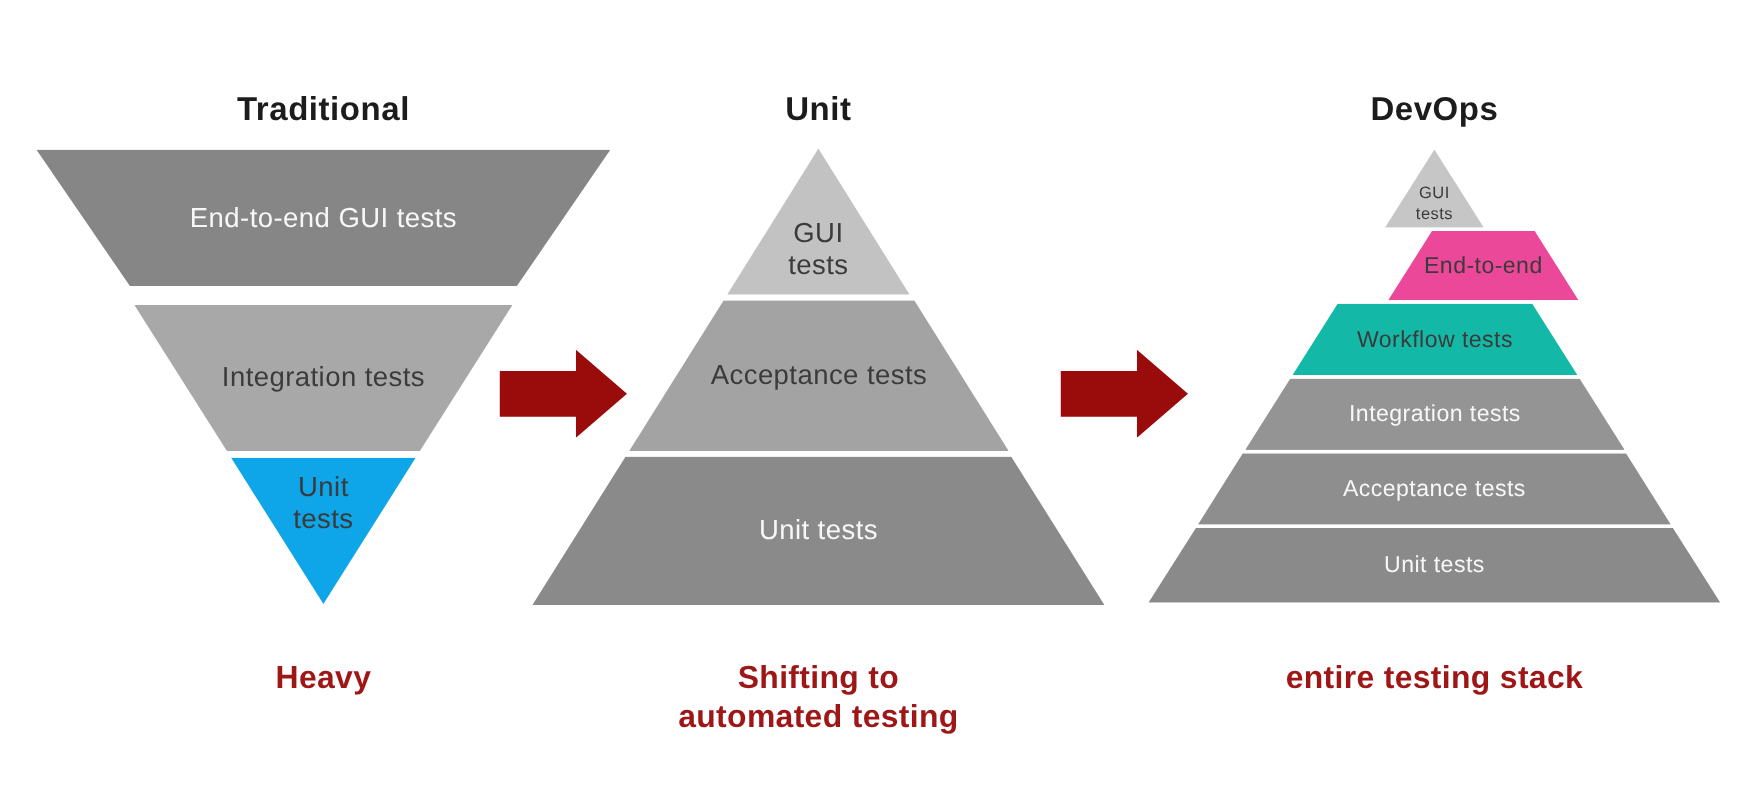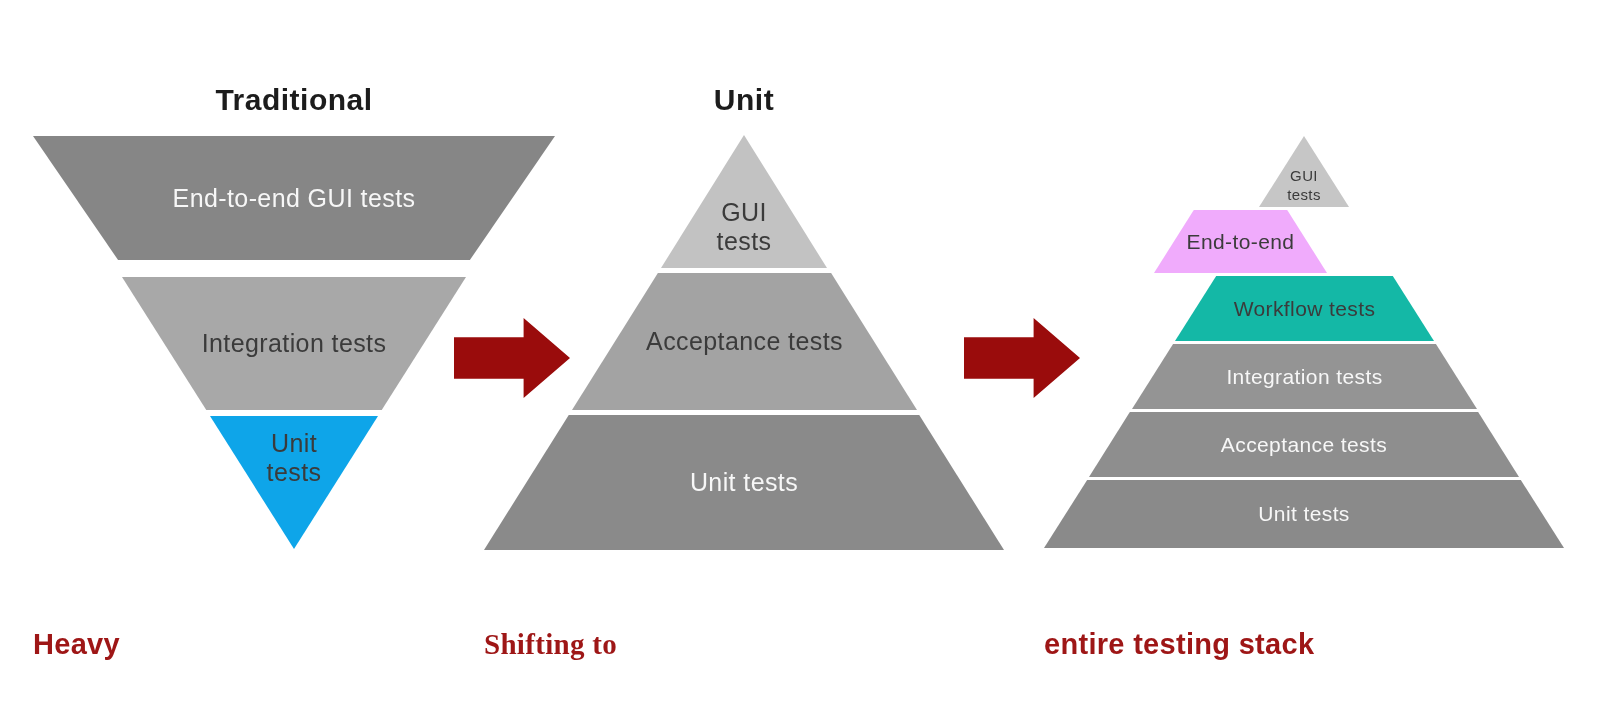--- a/index.html
+++ b/index.html
@@ -52,21 +52,21 @@
   .a-b1 { left: 661px; top: 135px; width: 166px; height: 133px; background: #c2c2c2;
           clip-path: polygon(50% 0, 100% 100%, 0 100%); padding-top: 50px; }
   .a-b2 { left: 572px; top: 273px; width: 345px; height: 137px; background: #a3a3a3;
           clip-path: polygon(24.9% 0, 75.1% 0, 100% 100%, 0 100%); }
   .a-b3 { left: 484px; top: 415px; width: 520px; height: 135px; background: #8a8a8a;
           clip-path: polygon(16.3% 0, 83.7% 0, 100% 100%, 0 100%); }
 
   
   .d-b1 { left: 1259px; top: 136px; width: 90px;  height: 71px; background: #c6c6c6;
           clip-path: polygon(50% 0, 100% 100%, 0 100%); padding-top: 26px; }
-  .d-b2 { left: 1154px; top: 210px; width: 173px; height: 63px; background: #f0abfc;
+  .d-b2 { left: 1262px; top: 210px; width: 173px; height: 63px; background: #ec4899;
           clip-path: polygon(23% 0, 77% 0, 100% 100%, 0 100%); text-align: center; }
   .d-b3 { left: 1175px; top: 276px; width: 259px; height: 65px; background: #14b8a6;
           clip-path: polygon(15.9% 0, 84.1% 0, 100% 100%, 0 100%); }
   .d-b4 { left: 1132px; top: 344px; width: 345px; height: 65px; background: #949494;
           clip-path: polygon(11.9% 0, 88.1% 0, 100% 100%, 0 100%); }
   .d-b5 { left: 1089px; top: 412px; width: 430px; height: 65px; background: #8e8e8e;
           clip-path: polygon(9.5% 0, 90.5% 0, 100% 100%, 0 100%); }
   .d-b6 { left: 1044px; top: 480px; width: 520px; height: 68px; background: #8a8a8a;
           clip-path: polygon(8.3% 0, 91.7% 0, 100% 100%, 0 100%); }
 
@@ -74,36 +74,37 @@
   .block-arrow {
     position: absolute; top: 318px; width: 116px; height: 80px;
     background: #9a0c0c;
     clip-path: polygon(0 24%, 60% 24%, 60% 0, 100% 50%, 60% 100%, 60% 76%, 0 76%);
   }
   .arrow-1 { left: 454px; }
   .arrow-2 { left: 964px; }
 
   
   .caption {
-    position: absolute; top: 626px;
-    display: flex; flex-direction: row; align-items: center; justify-content: flex-start;
+    position: absolute; top: 598px;
+    display: flex; flex-direction: column; align-items: center; justify-content: flex-start;
     font-size: 29px; font-weight: bold; color: #9e1616;
     line-height: 36px; text-align: center; letter-spacing: 0.3px;
   }
   .cap-trad   { left: 33px;   width: 522px; }
-  .cap-agile  { left: 484px;  width: 520px; font-family: Liberation Serif, serif; }
+  .cap-agile  { left: 484px;  width: 520px; }
   .cap-devops { left: 1044px; width: 520px; }
 </style>
 </head>
 <body>
 
 <div class="canvas">
 
   <div class="col-title title-trad">Traditional</div>
   <div class="col-title title-agile">Unit</div>
+  <div class="col-title title-devops">DevOps</div>
 
   <div class="band t-b1">
     <span class="band-label fs-big txt-light">End-to-end GUI tests</span>
   </div>
   <div class="band t-b2">
     <span class="band-label fs-big txt-dark">Integration tests</span>
   </div>
   <div class="band t-b3">
     <span class="band-label fs-big txt-dark">
       <span>Unit</span><br>
@@ -148,18 +149,19 @@
   </div>
   <div class="band d-b6">
     <span class="band-label fs-mid txt-light">Unit tests</span>
   </div>
 
   <div class="caption cap-trad">
     <span>Heavy</span>
   </div>
   <div class="caption cap-agile">
     <span>Shifting to</span>
+    <span>automated testing</span>
   </div>
   <div class="caption cap-devops">
     <span>entire testing stack</span>
   </div>
 
 </div>
 
 </body></html>

